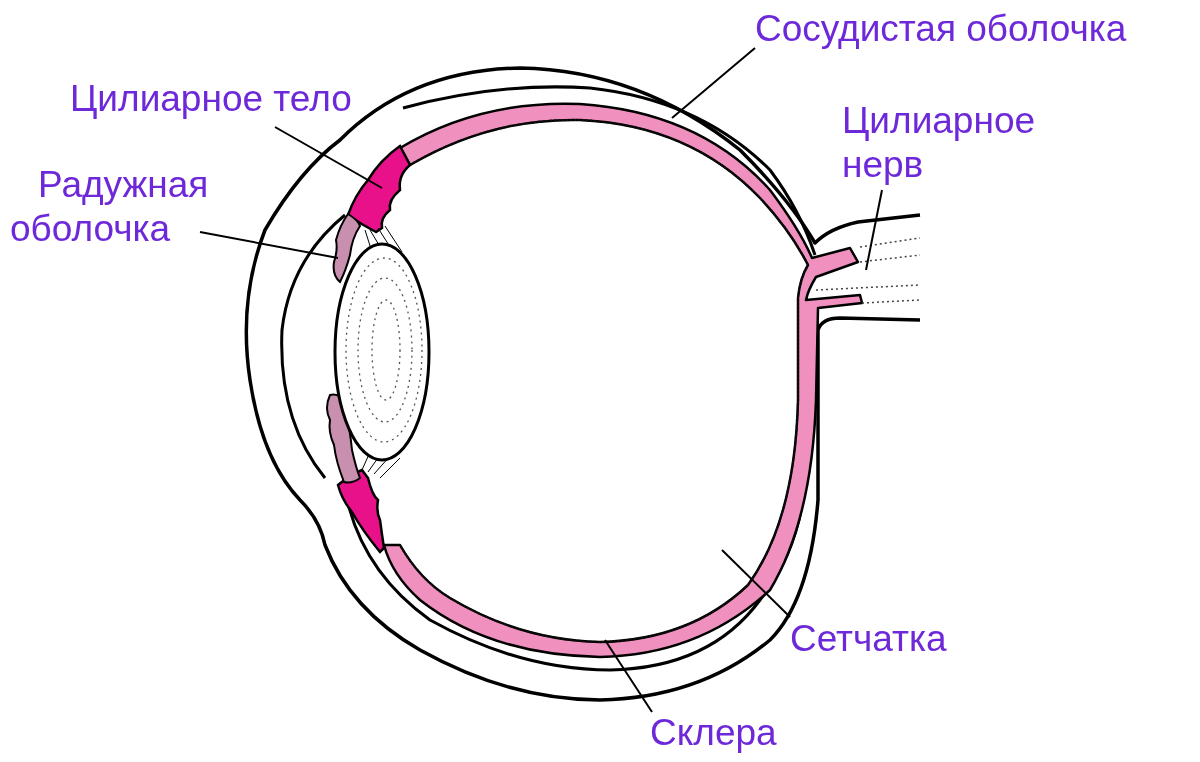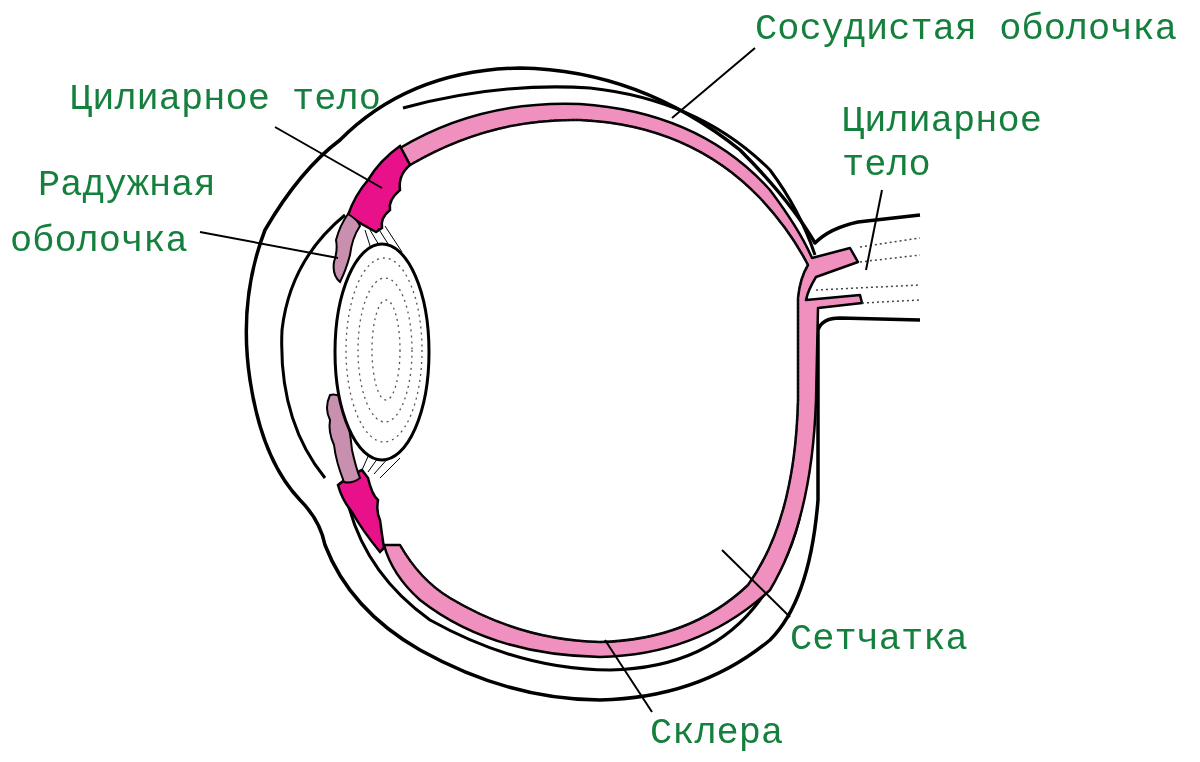--- a/index.html
+++ b/index.html
@@ -1,24 +1,24 @@
 <!DOCTYPE html>
 <html><head>
   <meta charset="utf-8">
   <style>
     html, body { margin: 0; padding: 0; background: #ffffff; }
     body { width: 1200px; height: 762px; overflow: hidden; position: relative; }
     #stage { position: absolute; left: 0; top: 0; width: 1200px; height: 762px; }
     svg { position: absolute; left: 0; top: 0; }
     .label {
       position: absolute;
-      font-family: Liberation Mono, monospace;
+      font-family: Liberation Sans, sans-serif;
       font-size: 37px;
       line-height: 42px;
-      color: #15803d;
+      color: #6d28d9;
       white-space: nowrap;
       letter-spacing: 0px;
     }
   </style>
 </head>
 <body>
 
 <div id="stage">
 
   <svg width="1200" height="762" viewBox="0 0 1200 762">
@@ -121,19 +121,19 @@
       <line x1="200" y1="232" x2="338" y2="258"></line>
       <line x1="882" y1="190" x2="866" y2="270"></line>
       <line x1="790" y1="617" x2="722" y2="550"></line>
       <line x1="652" y1="712" x2="605" y2="640"></line>
     </g>
   </svg>
 
   <div class="label" style="left:755px; top:8px;">Сосудистая оболочка</div>
   <div class="label" style="left:70px; top:78px;text-align:center;">Цилиарное тело</div>
   <div class="label" style="left:10px; top:164px;margin-left:28px;">Радужная</div>
-  <div class="label" style="left:10px; top:208px;margin-top:12px;">оболочка</div>
+  <div class="label" style="left:10px; top:208px;">оболочка</div>
   <div class="label" style="left:842px; top:100px;">Цилиарное</div>
-  <div class="label" style="left:842px; top:144px;">тело</div>
+  <div class="label" style="left:842px; top:144px;">нерв</div>
   <div class="label" style="left:790px; top:618px;">Сетчатка</div>
   <div class="label" style="left:650px; top:712px;">Склера</div>
 
 </div>
 
 </body></html>

